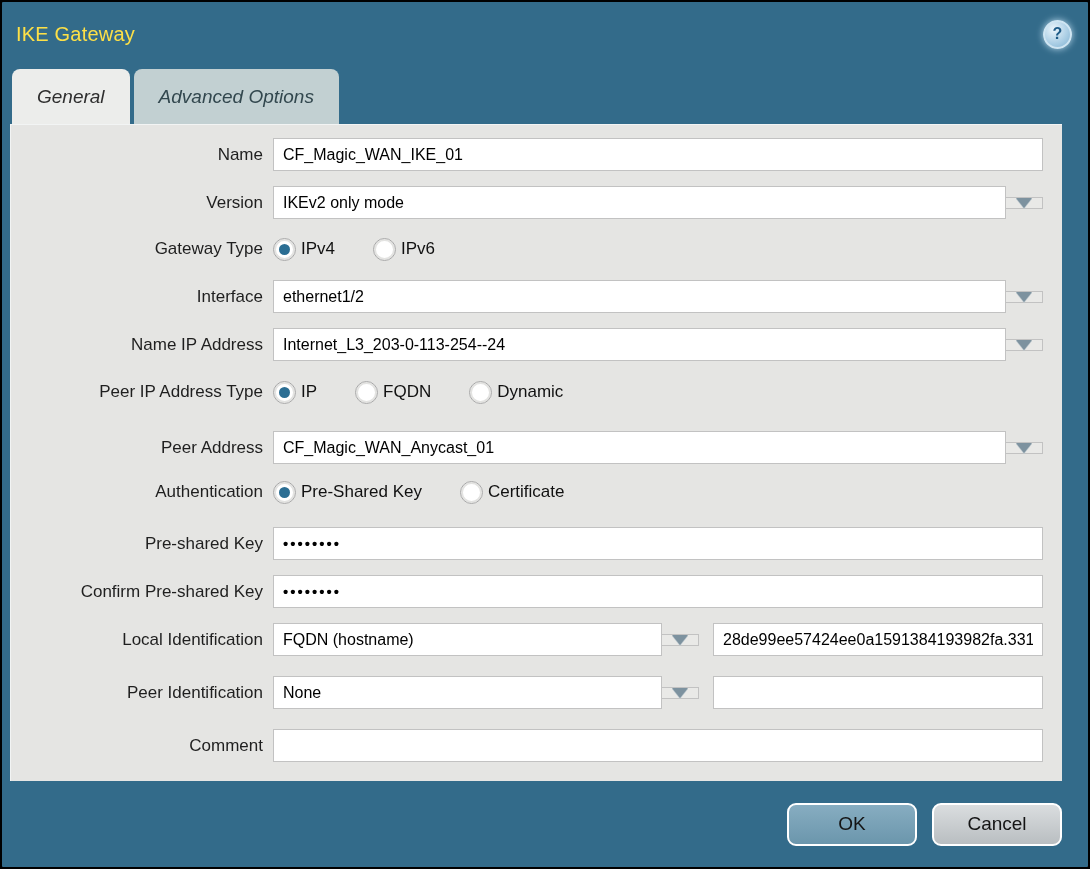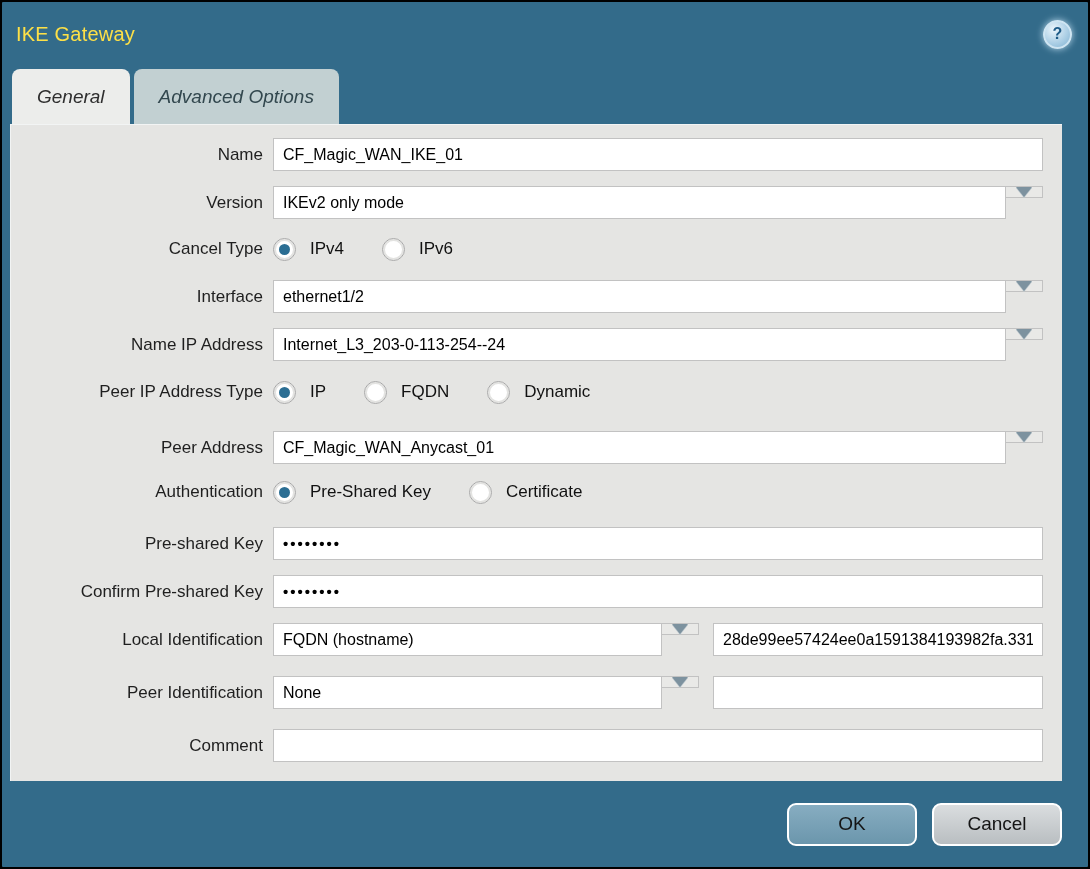--- a/index.html
+++ b/index.html
@@ -29,35 +29,35 @@
   .row{display:flex;align-items:center;}
   .lbl{width:262px;padding-right:10px;box-sizing:border-box;text-align:right;flex:none;
        font-size:17px;color:#1f1f1f;}
   .ctrl{flex:1;display:flex;align-items:center;min-width:0;}
 
   .txt{height:33px;box-sizing:border-box;border:1px solid #c2c2c2;background:#fff;
        font-family:"Liberation Sans",sans-serif;font-size:16px;color:#000;padding:0 9px;
        width:100%;min-width:0;outline:none;}
   .pw{font-weight:bold;font-size:15px;letter-spacing:2px;}
 
-  .combo{display:flex;align-items:flex-start;width:100%;}
+  .combo{display:flex;align-items:center;width:100%;}
   .combo .txt{flex:1;}
   .dd{flex:none;width:36px;background:#e9e9e7;border:1px solid #c2c2c2;margin-left:-1px;
       display:flex;align-items:center;justify-content:center;cursor:pointer;}
   .tri{width:0;height:0;border-left:8px solid transparent;border-right:8px solid transparent;
        border-top:10px solid #7d929f;filter:drop-shadow(0 1px 0 #b9c4ca);}
 
   .radios{gap:0;}
   .opt{display:flex;align-items:center;margin-right:38px;}
   .radio{width:21px;height:21px;border-radius:50%;background:#fff;border:1px solid #a8a8a8;
          box-shadow:inset 0 0 0 2px #e3e3e1;display:flex;align-items:center;justify-content:center;
          cursor:pointer;flex:none;}
   .radio .dot{display:none;width:11px;height:11px;border-radius:50%;background:#2b6e93;}
   .radio.checked .dot{display:block;}
-  .optlbl{margin-left:14px;font-size:17px;color:#111;}
+  .optlbl{margin-left:5px;font-size:17px;color:#111;}
 
   .combo.short{width:426px;flex:none;}
   .idinput{flex:1;margin-left:14px;}
 
   
   .mb15{margin-bottom:15px;} .mb17{margin-bottom:17px;} .mb18{margin-bottom:18px;}
   .mb20{margin-bottom:20px;} .mb22{margin-bottom:22px;} .mb26{margin-bottom:26px;}
   .rrow{height:26px;}
 
   
@@ -96,21 +96,21 @@
       <label class="lbl">Version</label>
       <div class="ctrl combo">
         <input class="txt" value="IKEv2 only mode" style="">
         <div class="dd">
           <span class="tri"></span>
         </div>
       </div>
     </div>
 
     <div class="row radios rrow mb18">
-      <label class="lbl">Cancel Type</label>
+      <label class="lbl">Gateway Type</label>
       <div class="ctrl">
         <span class="opt">
           <span class="radio checked">
               <span class="dot"></span>
             </span>
           <span class="optlbl">IPv4</span>
         </span>
         <span class="opt">
           <span class="radio"></span>
           <span class="optlbl">IPv6</span>

